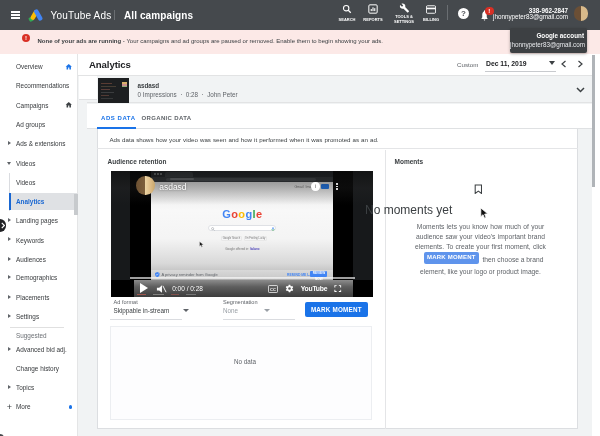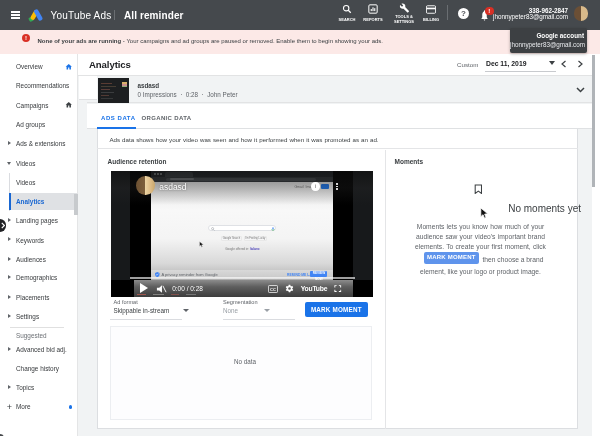--- a/index.html
+++ b/index.html
@@ -16,21 +16,21 @@
 <div class="abs" style="left:10.5px;top:14.2px;width:9px;height:1.6px;background:#fff;"></div>
 <div class="abs" style="left:10.5px;top:17.4px;width:9px;height:1.6px;background:#fff;"></div>
 
 <svg class="abs" style="left:28px;top:8.6px;" width="15" height="13" viewBox="0 0 24 20">
   <rect x="1.5" y="12.5" width="7" height="7" rx="2" fill="#34a853" transform="rotate(-28 5 16)"></rect>
   <rect x="6.5" y="0.5" width="7.2" height="17" rx="3.6" fill="#fbbc04" transform="rotate(30 10 9)"></rect>
   <rect x="12.8" y="-0.5" width="7.2" height="19.5" rx="3.6" fill="#4285f4" transform="rotate(-30 16.4 9.2)"></rect>
 </svg>
 <div class="abs" style="left:50.5px;top:9.5px;font-size:10px;color:#fff;letter-spacing:0.2px;">YouTube Ads</div>
 <div class="abs" style="left:113.5px;top:10px;width:1px;height:10px;background:#6a6e72;"></div>
-<div class="abs" style="left:124px;top:9.5px;font-size:10px;font-weight:bold;color:#fff;letter-spacing:0.1px;">All reminder</div>
+<div class="abs" style="left:124px;top:9.5px;font-size:10px;font-weight:bold;color:#fff;letter-spacing:0.1px;">All campaigns</div>
 
 <div class="abs" style="left:336px;top:4px;width:22px;text-align:center;">
   <svg style="display:block;margin:0 auto;" width="10" height="10" viewBox="0 0 24 24">
       <circle cx="10" cy="10" r="6.5" fill="none" stroke="#fff" stroke-width="2.6"></circle>
       <line x1="15" y1="15" x2="21" y2="21" stroke="#fff" stroke-width="2.8"></line>
     </svg>
   <div style="font-size:4px;font-weight:bold;color:#fff;margin-top:3px;">SEARCH</div>
 </div>
 <div class="abs" style="left:362px;top:4px;width:22px;text-align:center;">
   <svg style="display:block;margin:0 auto;" width="10" height="10" viewBox="0 0 24 24">
@@ -135,20 +135,21 @@
       <div class="abs" style="left:14px;top:0.8px;width:28px;height:4.6px;background:#35393d;border-radius:2px 2px 0 0;"></div>
     </div>
     <div class="abs" style="left:0;top:5.4px;width:182px;height:5.6px;background:#2e3236;">
       <div class="abs" style="left:15px;top:1.2px;width:150px;height:3.4px;border-radius:2px;background:#43474b;"></div>
       <div class="abs" style="left:19px;top:1.7px;width:24px;height:2.2px;background:#6d7175;border-radius:1px;"></div>
     </div>
 
     <div class="abs" style="left:143px;top:14.2px;font-size:3.5px;color:#757575;">Gmail&nbsp;&nbsp;Images</div>
     <div class="abs" style="left:169.4px;top:13px;width:8.4px;height:5px;background:#1a73e8;border-radius:1px;"></div>
 
+    <div class="abs" style="left:0px;top:36.6px;width:182px;text-align:center;font-size:11px;font-weight:bold;letter-spacing:0.4px;"><span style="color:#4285f4">G</span><span style="color:#ea4335">o</span><span style="color:#fbbc05">o</span><span style="color:#4285f4">g</span><span style="color:#34a853">l</span><span style="color:#ea4335">e</span></div>
 
     <div class="abs" style="left:56.6px;top:54px;width:68px;height:6.2px;border:0.8px solid #dfe1e5;border-radius:4px;background:#fff;">
       <svg class="abs" style="left:2px;top:1.2px;" width="4" height="4" viewBox="0 0 10 10">
           <circle cx="4" cy="4" r="2.6" fill="none" stroke="#9aa0a6" stroke-width="1.4"></circle>
           <line x1="6" y1="6" x2="9" y2="9" stroke="#9aa0a6" stroke-width="1.4"></line>
         </svg>
       <svg class="abs" style="left:62px;top:0.9px;" width="4" height="4.6" viewBox="0 0 10 12">
           <rect x="3.4" y="0.5" width="3.2" height="6" rx="1.6" fill="#4285f4"></rect>
           <path d="M1.5 5.5 a3.5 3.5 0 0 0 7 0" fill="none" stroke="#34a853" stroke-width="1.2"></path>
         </svg>
@@ -222,21 +223,21 @@
 <div class="abs" style="left:223px;top:319.3px;width:72px;height:1px;background:#dadce0;"></div>
 <div class="abs" style="left:304.6px;top:302px;width:63.5px;height:15.4px;background:#1a73e8;border-radius:2px;color:#fff;font-size:6.3px;font-weight:bold;text-align:center;line-height:15.4px;letter-spacing:0.2px;">MARK MOMENT</div>
 
 <div class="abs" style="left:110px;top:325.6px;width:262px;height:94.7px;background:#fdfdfe;border:1px solid #eceef1;"></div>
 <div class="abs" style="left:114px;top:358px;width:262px;text-align:center;font-size:6.3px;color:#5f6368;">No data</div>
 
 <div class="abs" style="left:394.5px;top:157.5px;font-size:6.5px;font-weight:bold;color:#3c4043;">Moments</div>
 <svg class="abs" style="left:473.8px;top:183.8px;" width="8.7" height="10.5" viewBox="0 0 16 20">
     <path d="M2 2 H14 V18 L8 13.5 L2 18 Z" fill="none" stroke="#3c4043" stroke-width="2"></path>
   </svg>
-<div class="abs" style="left:389px;top:202.7px;width:192px;text-align:right;font-size:10px;color:#3c4043;">No moments yet</div>
+<div class="abs" style="left:365px;top:202.7px;width:192px;text-align:left;font-size:12px;color:#3c4043;">No moments yet</div>
 <div class="abs" style="left:385.5px;top:223px;width:190px;text-align:center;font-size:6.7px;color:#5f6368;word-spacing:0.4px;">Moments lets you know how much of your</div>
 <div class="abs" style="left:385.5px;top:232.7px;width:190px;text-align:center;font-size:6.7px;color:#5f6368;word-spacing:0.4px;">audience saw your video's important brand</div>
 <div class="abs" style="left:385.5px;top:242.6px;width:190px;text-align:center;font-size:6.7px;color:#5f6368;word-spacing:0.4px;">elements. To create your first moment, click</div>
 <div class="abs" style="left:423.8px;top:252px;width:55px;height:11.8px;background:#5f94ec;border-radius:2px;color:#fff;font-size:6px;font-weight:bold;text-align:center;line-height:11.8px;letter-spacing:0.2px;">MARK MOMENT</div>
 <div class="abs" style="left:482.5px;top:255.8px;font-size:6.7px;color:#5f6368;">then choose a brand</div>
 <div class="abs" style="left:385.5px;top:267.5px;width:190px;text-align:center;font-size:6.7px;color:#5f6368;">element, like your logo or product image.</div>
 
 <svg class="abs" style="left:479.5px;top:207px;" width="8" height="13" viewBox="0 0 10 16">
     <path d="M1 1 L1 12 L3.8 9.5 L5.6 13.8 L7.6 13 L5.8 8.8 L9.6 8.4 Z" fill="#111" stroke="#fff" stroke-width="1"></path>
   </svg>

